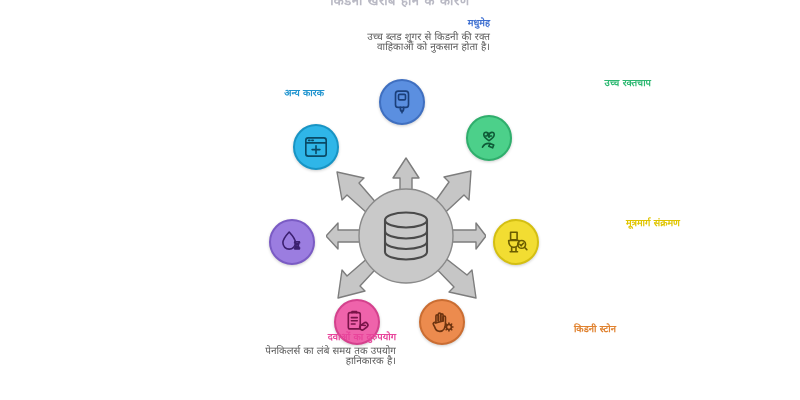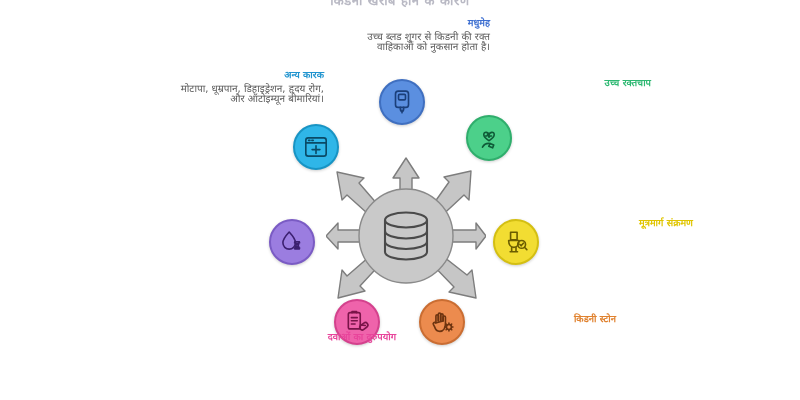--- a/index.html
+++ b/index.html
@@ -142,65 +142,65 @@
   <div class="node-icon" style="left:493px; top:219px; background:#f2dd32; border:2px solid #d4bf12;">
     <svg width="26" height="26" viewBox="0 0 24 24" fill="none" stroke="#6b5d00" stroke-width="1.5" stroke-linecap="round" stroke-linejoin="round">
       <path d="M7 3 h6 v7 h-6z"></path>
       <path d="M5.2 10.6 h9.6 c0 4-2.2 6.4-4.8 6.4 s-4.8-2.4-4.8-6.4z"></path>
       <path d="M8 17 v3.6 M12 17 v3.6 M6.6 21 h6.8"></path>
       <circle cx="17.2" cy="14.2" r="3.6"></circle>
       <path d="M15.6 14.3 l1.1 1.2 2.1-2.4"></path>
       <path d="M19.8 16.8 l2.2 2.2"></path>
     </svg>
   </div>
-  <div class="node-text ta-left" style="left:548px; top:216px; width:132px;margin-left:13px;">
+  <div class="node-text ta-left" style="left:548px; top:216px; width:132px;">
     <p class="nt-title" style="color:#e0c500;">मूत्रमार्ग संक्रमण</p>
   </div>
 
   <div class="node-icon" style="left:419px; top:299px; background:#ec8b4e; border:2px solid #ca6d32;">
     <svg width="26" height="26" viewBox="0 0 24 24" fill="none" stroke="#6d3410" stroke-width="1.5" stroke-linecap="round" stroke-linejoin="round">
       <path d="M6.4 12.6 V6.4 a1.1 1.1 0 0 1 2.2 0 v4.6"></path>
       <path d="M8.6 10.8 V4.8 a1.1 1.1 0 0 1 2.2 0 v6"></path>
       <path d="M10.8 10.8 V5.6 a1.1 1.1 0 0 1 2.2 0 v5.4"></path>
       <path d="M13 11 V7.6 a1.1 1.1 0 0 1 2.2 0 v5.6 c0 4-1.9 7.4-5.2 7.4 -2.6 0-4.2-1.8-4.8-4.2 L4 14.2 a1.2 1.2 0 0 1 2-1.3z"></path>
       <circle cx="18.4" cy="16.6" r="2.3"></circle>
       <path d="M18.4 12.9 v1 M18.4 19.3 v1 M14.7 16.6 h1 M21.1 16.6 h1 M15.8 14 l.7.7 M20.3 18.5 l.7.7 M20.9 14 l-.7.7 M16.5 18.5 l-.7.7"></path>
     </svg>
   </div>
-  <div class="node-text ta-left" style="left:476px; top:312px; width:140px;">
+  <div class="node-text ta-left" style="left:476px; top:322px; width:140px;">
     <p class="nt-title" style="color:#e0822f;">किडनी स्टोन</p>
   </div>
 
   <div class="node-icon" style="left:334px; top:299px; background:#ef63ab; border:2px solid #d4418d;">
     <svg width="26" height="26" viewBox="0 0 24 24" fill="none" stroke="#7a1449" stroke-width="1.5" stroke-linecap="round" stroke-linejoin="round">
       <rect x="4" y="3.4" width="11" height="15" rx="1.6"></rect>
       <path d="M7.4 3.4 V2.4 h4.2 v1"></path>
       <path d="M6.8 8 h5.4 M6.8 10.9 h5.4 M6.8 13.8 h3.4"></path>
       <rect x="14.2" y="13.6" width="8.2" height="4.6" rx="2.3" transform="rotate(-38 18.3 15.9)"></rect>
       <path d="M16.6 13 l3.2 3.2" transform="rotate(-38 18.3 15.9)"></path>
     </svg>
   </div>
   <div class="node-text ta-center" style="left:236px; top:330px; width:160px;">
     <p class="nt-title" style="color:#e8459b;">दवाओं का दुरुपयोग</p>
+    <p class="nt-desc">पेनकिलर्स का लंबे समय तक उपयोग हानिकारक है।</p>
   </div>
 
   <div class="node-icon" style="left:269px; top:219px; background:#9b7de0; border:2px solid #7a5bc4;">
     <svg width="26" height="26" viewBox="0 0 24 24" fill="none" stroke="#3c2070" stroke-width="1.5" stroke-linecap="round" stroke-linejoin="round">
       <path d="M9.4 2.8 C9.4 2.8 3.6 9 3.6 12.8 a5.8 5.8 0 0 0 11.6 0 C15.2 9 9.4 2.8 9.4 2.8z"></path>
       <path d="M14.4 12.6 c4.6 1.4 4.6 3.6 0 5 M19 12.6 c-4.6 1.4-4.6 3.6 0 5"></path>
       <path d="M14.6 11.8 h4.2 M15.2 14 h3 M15.2 16.2 h3 M14.6 18.4 h4.2"></path>
     </svg>
   </div>
 
   <div class="node-icon" style="left:293px; top:124px; background:#2fb6e8; border:2px solid #1894c4;">
     <svg width="26" height="26" viewBox="0 0 24 24" fill="none" stroke="#0a4a66" stroke-width="1.5" stroke-linecap="round" stroke-linejoin="round">
       <rect x="2.6" y="3.6" width="18.8" height="16.8" rx="2.2"></rect>
       <path d="M2.6 8.2 h18.8"></path>
       <path d="M5.2 5.9 h1.2 M8.2 5.9 h1.2"></path>
       <path d="M12 10.8 v7.2 M8.4 14.4 h7.2"></path>
     </svg>
   </div>
-  <div class="node-text ta-right" style="left:172px; top:68px; width:152px;">
+  <div class="node-text ta-right" style="left:172px; top:86px; width:152px;">
     <p class="nt-title" style="color:#2094cf;">अन्य कारक</p>
-    <p class="nt-desc">मोटापा, धूम्रपान, डिहाइड्रेशन, हृदय रोग, और ऑटोइम्यून बीमारियां।</p>
   </div>
 
 </div>
 
 </body></html>

